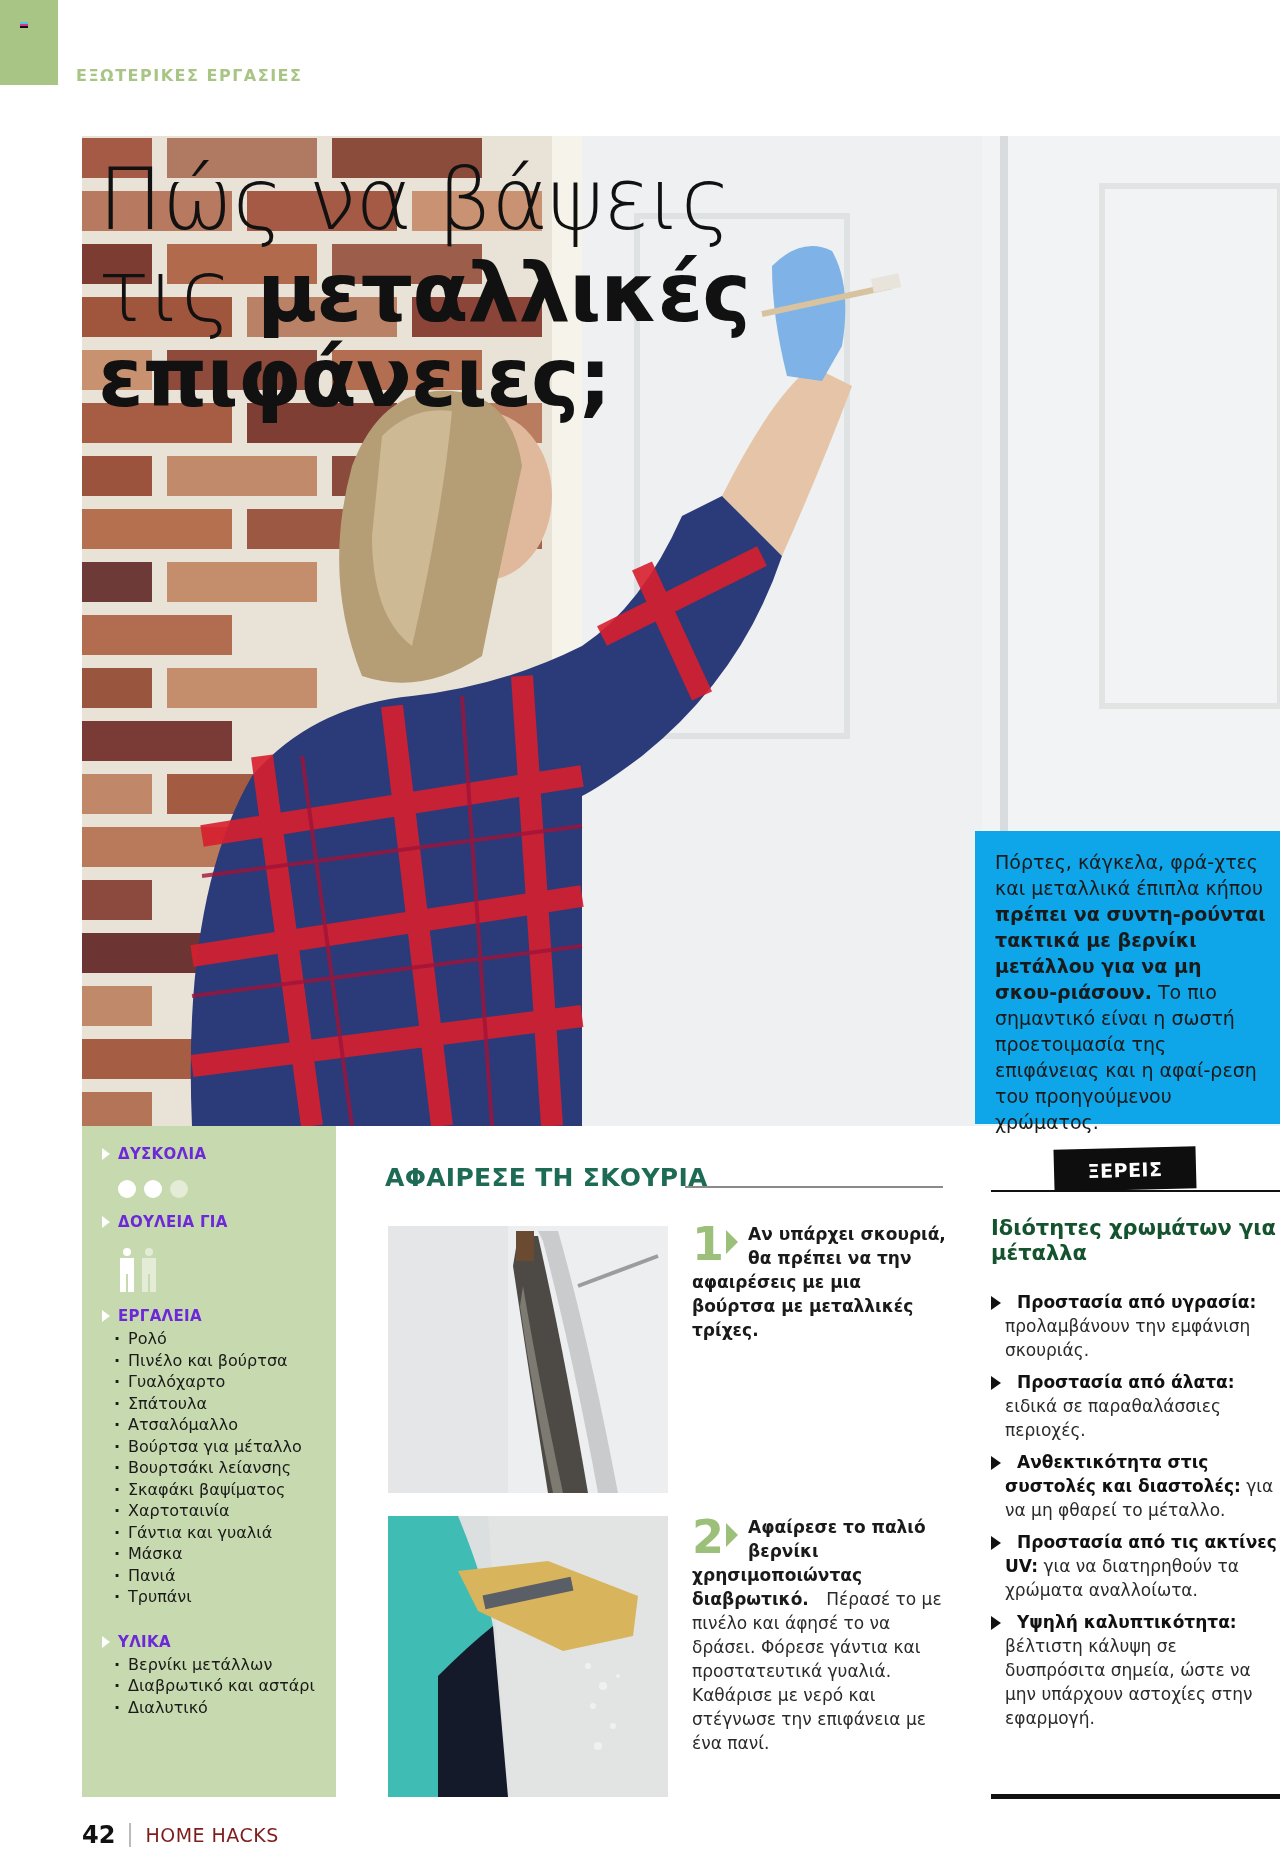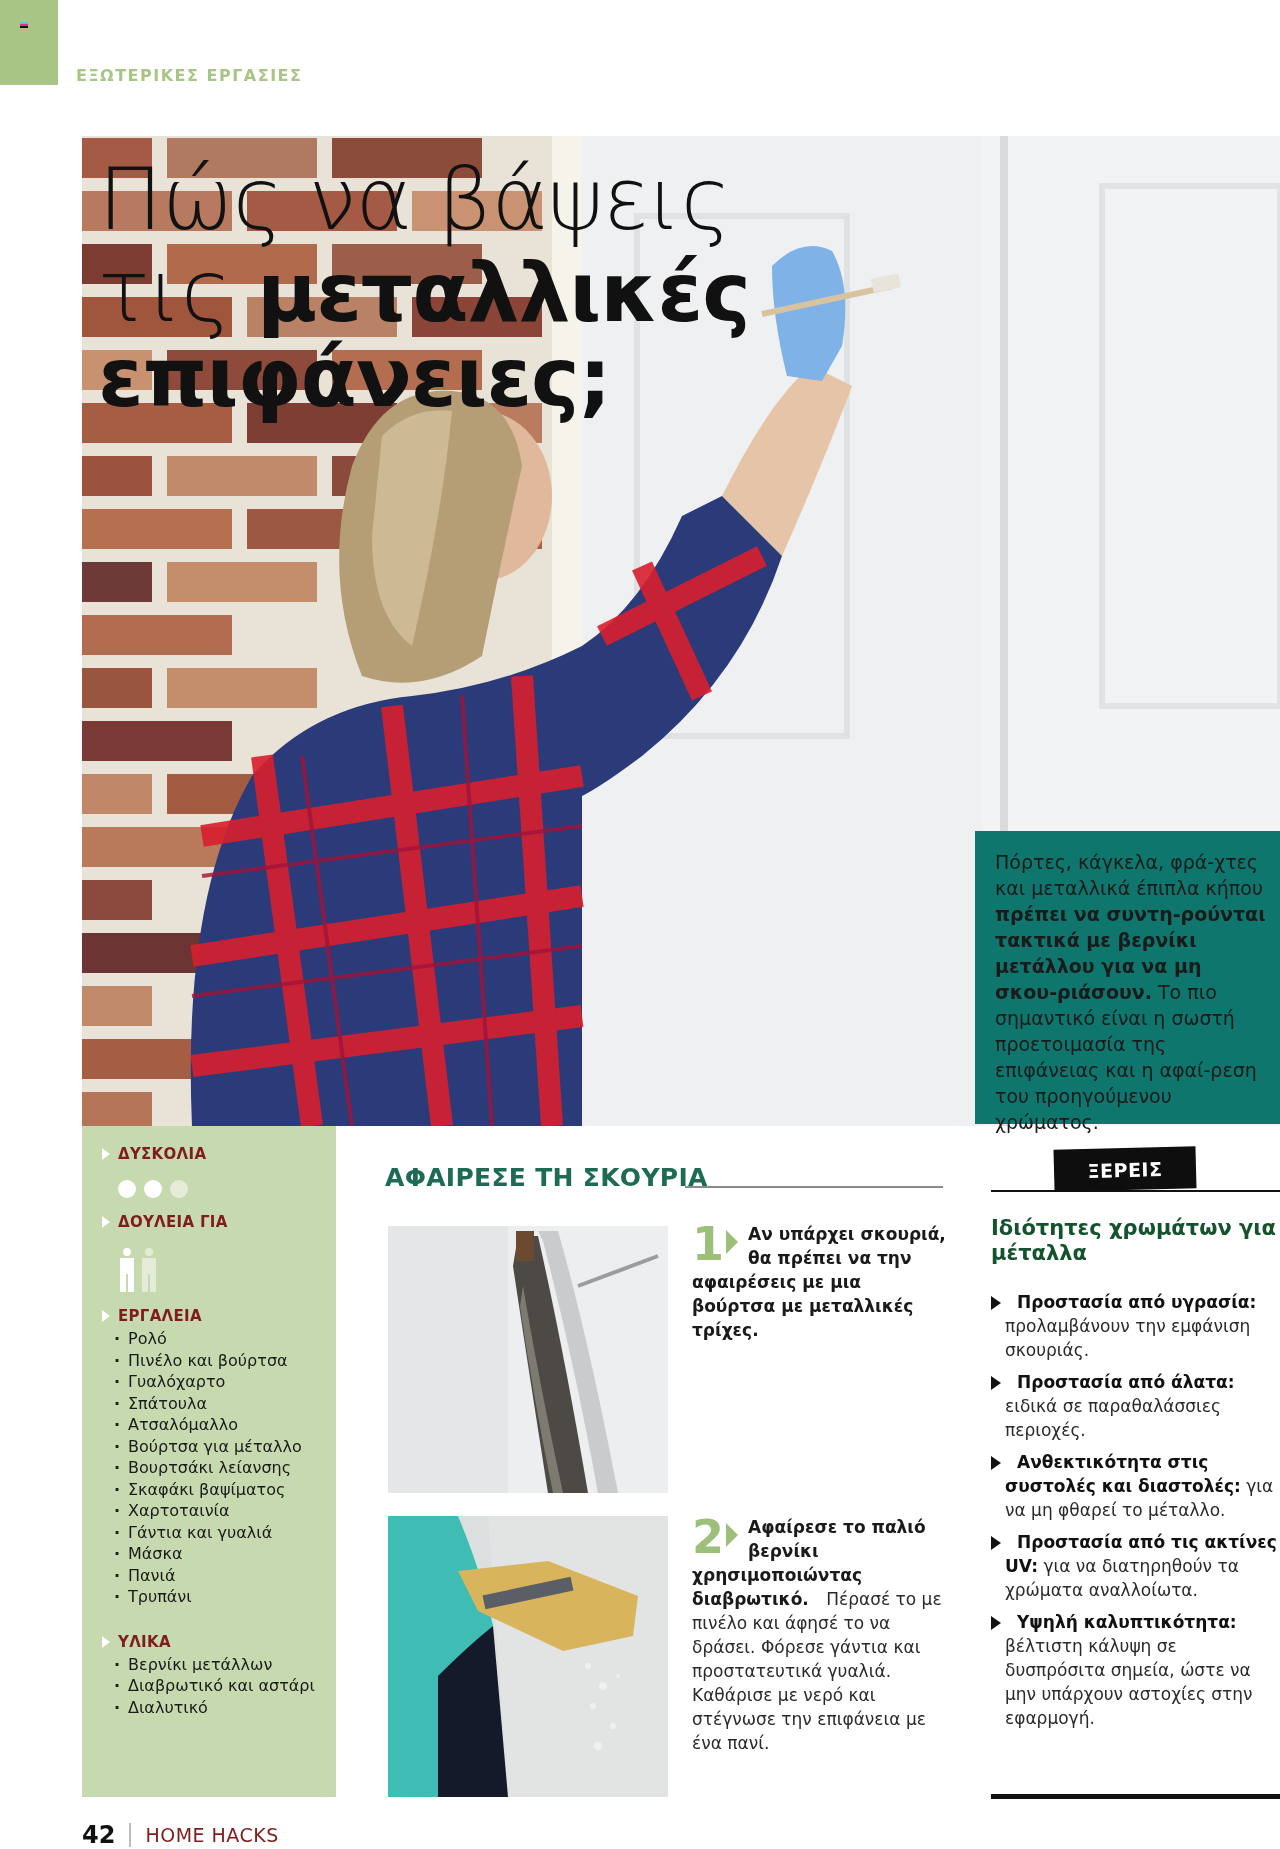--- a/index.html
+++ b/index.html
@@ -15,26 +15,26 @@
   
   .hero { position: absolute; left: 82px; top: 136px; width: 1198px; height: 990px; overflow: hidden; background: #eef1f2; }
   .hero svg { position: absolute; left: 0; top: 0; }
   .hero-title { position: absolute; left: 16px; top: 20px; font-family: "DejaVu Sans", sans-serif; color: #111; line-height: 1.0; }
   .hero-title .light { font-weight: 200; font-size: 86px; letter-spacing: -1px; display: block; }
   .hero-title .line2 { font-size: 86px; display: block; margin-top: 6px; }
   .hero-title .line2 .l { font-weight: 200; letter-spacing: -1px; }
   .hero-title .bold { font-weight: bold; font-size: 82px; letter-spacing: -1px; }
   .hero-title .line3 { display: block; font-weight: bold; font-size: 82px; margin-top: 3px; letter-spacing: -1px; }
 
-  .intro-box { position: absolute; left: 975px; top: 831px; width: 305px; height: 293px; background: #0f766e; padding: 18px 14px 0 20px; font-size: 19px; line-height: 26px; color: #1a1a1a; }
+  .intro-box { position: absolute; left: 975px; top: 831px; width: 305px; height: 293px; background: #0ea5e9; padding: 18px 14px 0 20px; font-size: 19px; line-height: 26px; color: #1a1a1a; }
   .intro-box b { font-weight: bold; }
 
   
   .sidebar { position: absolute; left: 82px; top: 1126px; width: 254px; height: 671px; background: #c7d9ae; padding: 18px 0 0 20px; }
-  .sb-head { display: flex; align-items: center; font-weight: bold; font-size: 15px; letter-spacing: 0.3px; color: #7f1d1d; height: 20px; }
+  .sb-head { display: flex; align-items: center; font-weight: bold; font-size: 15px; letter-spacing: 0.3px; color: #6d28d9; height: 20px; }
   .sb-head .tri { width: 0; height: 0; border-top: 6px solid transparent; border-bottom: 6px solid transparent; border-left: 8px solid #ffffff; margin-right: 8px; }
   .dots { display: flex; gap: 8px; margin: 16px 0 14px 16px; }
   .dot { width: 18px; height: 18px; border-radius: 50%; background: #ffffff; }
   .dot.off { background: #e4ecd8; }
   .people { display: flex; gap: 8px; margin: 16px 0 14px 18px; }
   .person { width: 14px; height: 44px; position: relative; }
   .person .head { position: absolute; left: 3px; top: 0; width: 8px; height: 8px; border-radius: 50%; }
   .person .body { position: absolute; left: 0; top: 10px; width: 14px; height: 16px; }
   .person .leg1, .person .leg2 { position: absolute; top: 26px; width: 6px; height: 18px; }
   .person .leg1 { left: 0; } .person .leg2 { left: 8px; }

